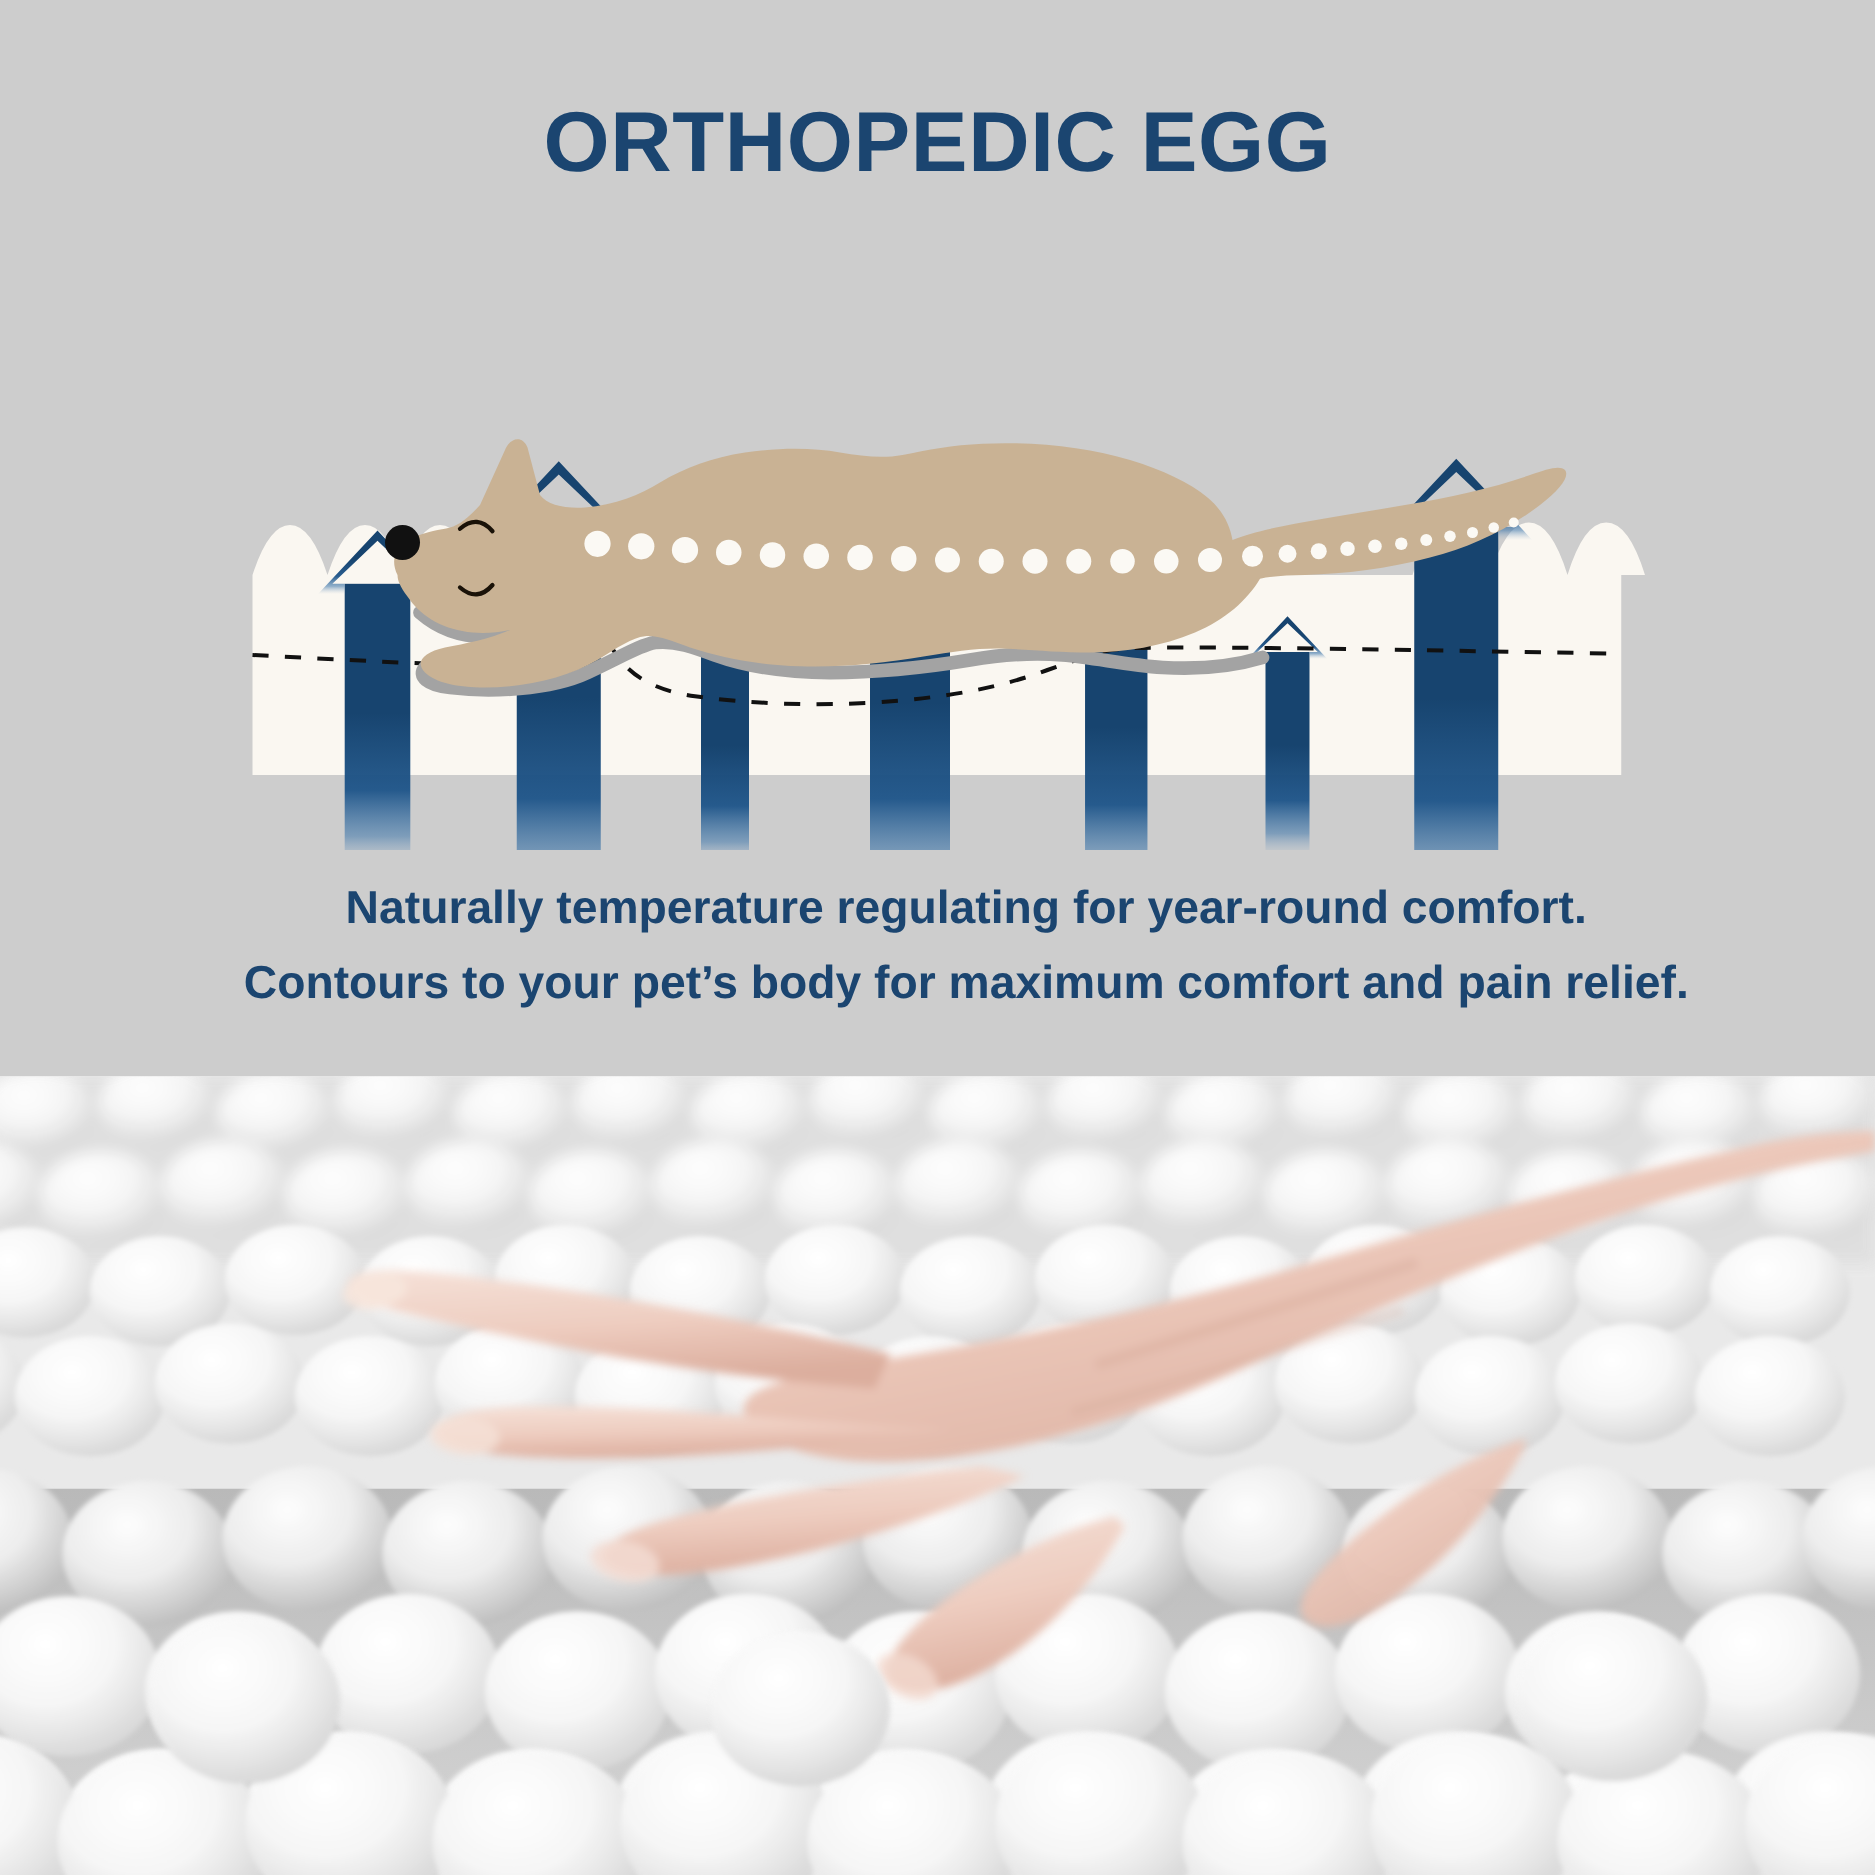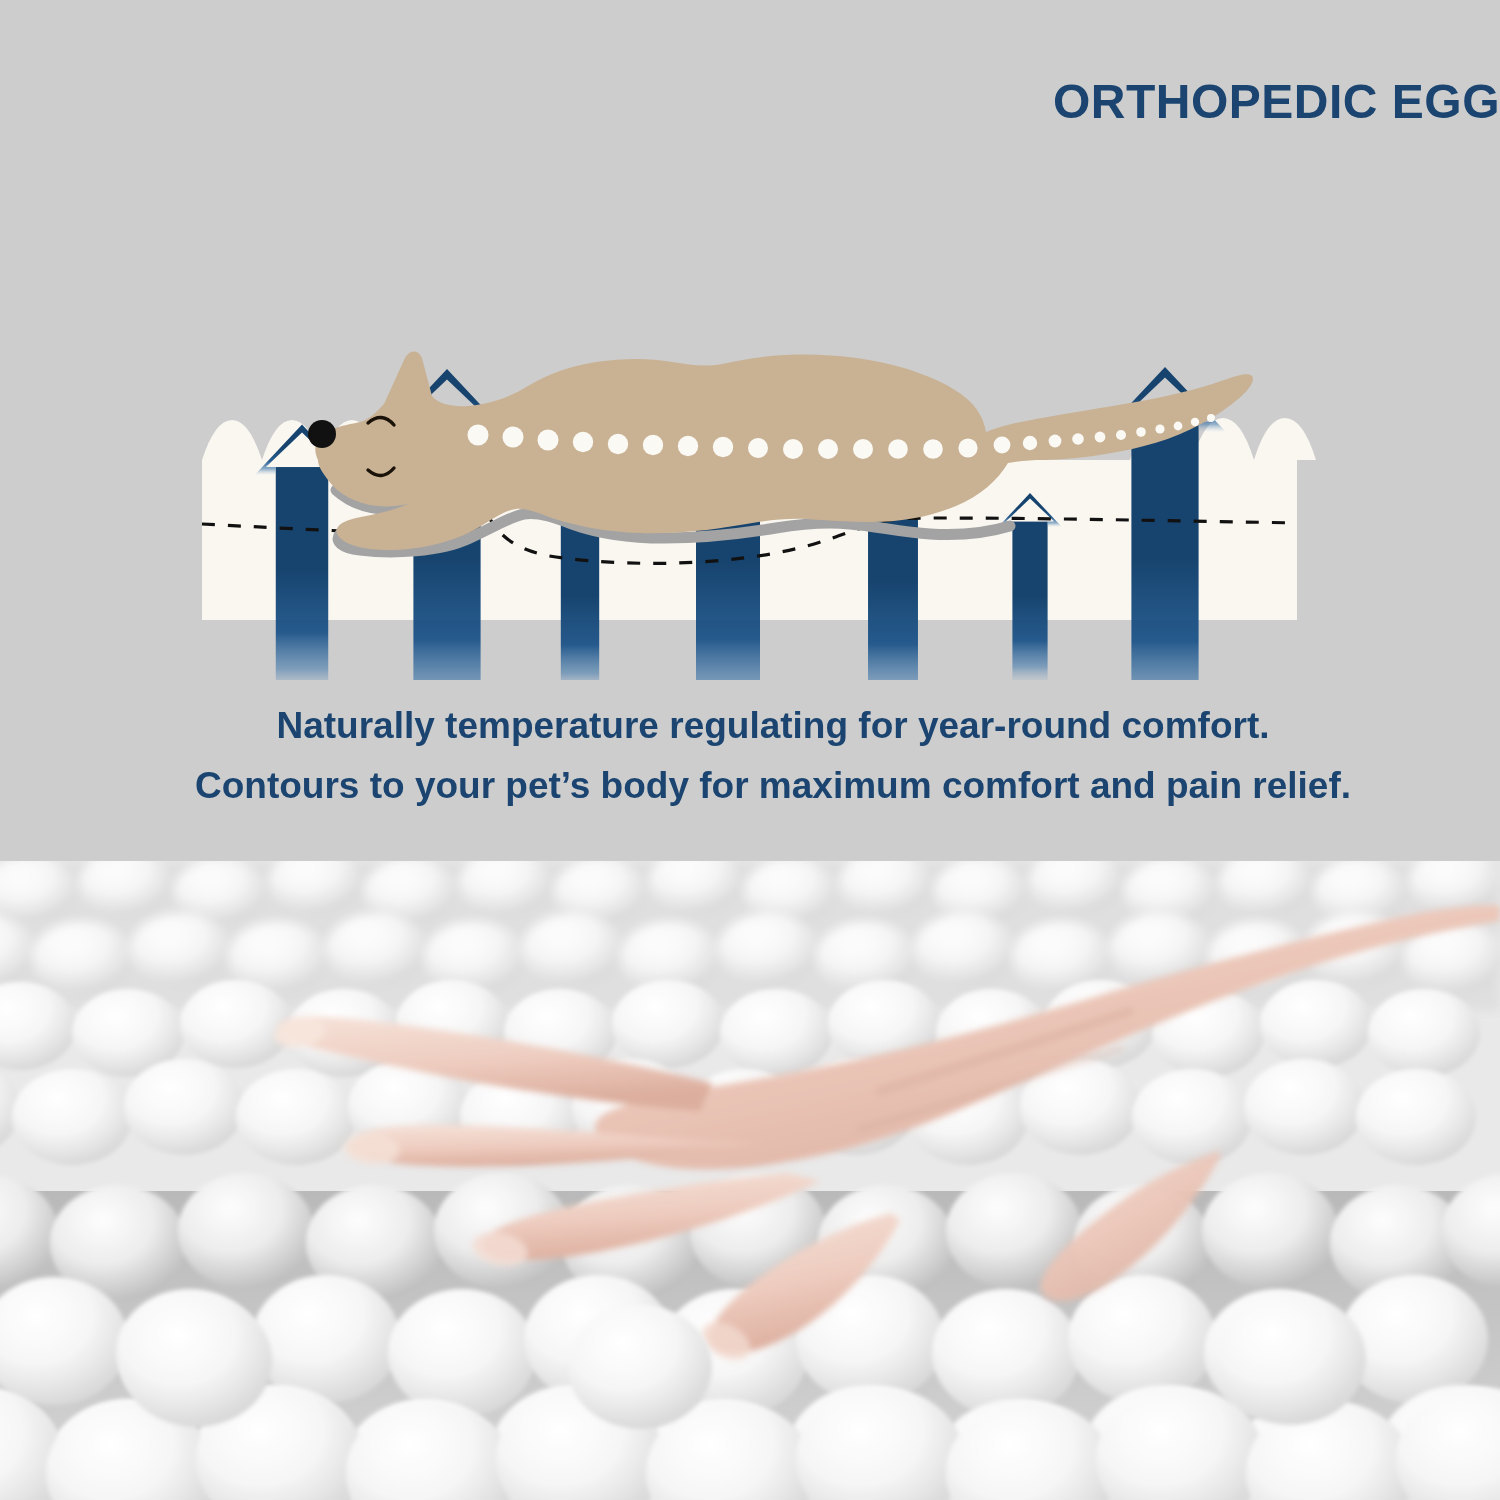--- a/index.html
+++ b/index.html
@@ -24,25 +24,25 @@
     height: 861px;
     background: #cdcdcd;
     overflow: hidden;
   }
 
   #headline {
     position: absolute;
     left: 0;
     top: 72px;
     width: 1500px;
-    text-align: right;
+    text-align: center;
     color: #1b4570;
     font-family: "Liberation Sans", sans-serif;
     font-weight: 700;
-    font-size: 48px;
+    font-size: 68px;
     letter-spacing: 0.5px;
     line-height: 1.24;
     text-transform: uppercase;
   }
   #headline .hl-line { display: block; white-space: nowrap; }
 
   
   #diagram {
     position: absolute;
     left: 0;

